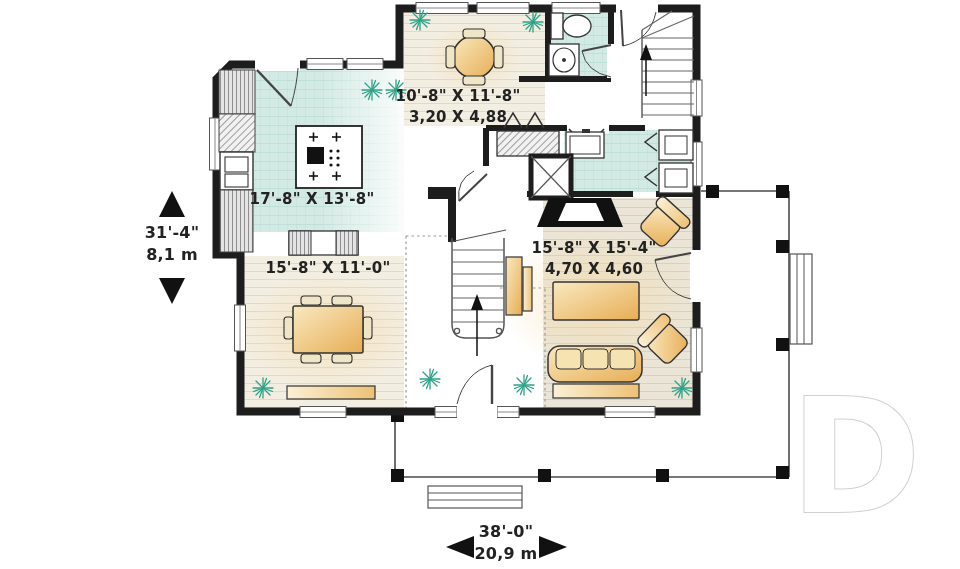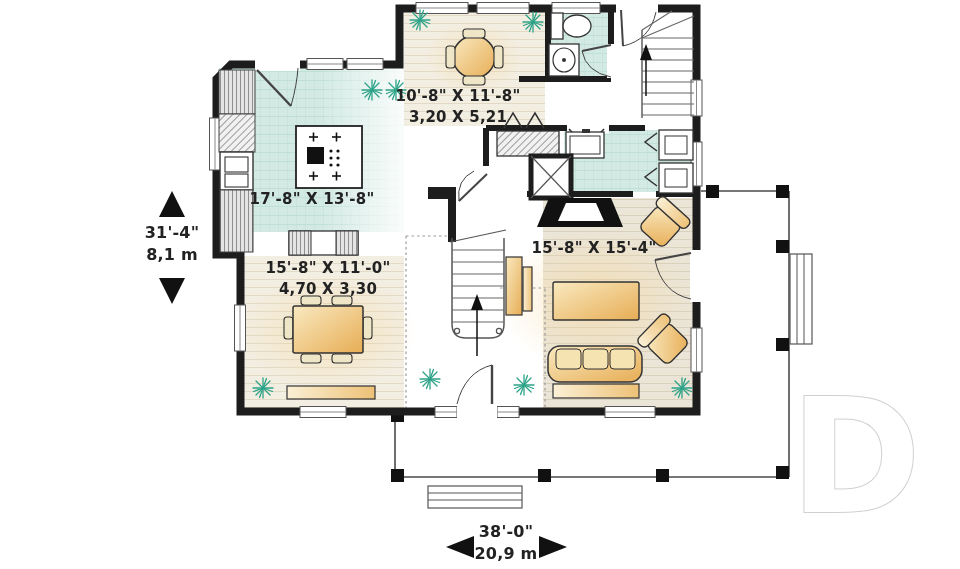--- a/index.html
+++ b/index.html
@@ -394,31 +394,31 @@
     <polygon points="172,304 159,278 185,278"></polygon>
     <polygon points="446,547 474,536 474,558"></polygon>
     <polygon points="567,547 539,536 539,558"></polygon>
   </g>
 
   <text x="790" y="512" font-family="DejaVu Sans, sans-serif" font-size="158" font-weight="bold" fill="#ffffff" stroke="#d0d0d0" stroke-width="2" paint-order="stroke">D</text>
 </svg>
 
 <div class="dim room" style="left:458px;top:86px">
   <span>10'-8" X 11'-8"</span>
-  <span>3,20 X 5,21</span>
+  <span>3,20 X 4,88</span>
 </div>
 <div class="dim room" style="left:312px;top:189px">
   <span>17'-8" X 13'-8"</span>
 </div>
 <div class="dim room" style="left:328px;top:258px">
   <span>15'-8" X 11'-0"</span>
-  <span>4,70 X 3,30</span>
 </div>
 <div class="dim room" style="left:594px;top:238px">
   <span>15'-8" X 15'-4"</span>
+  <span>4,70 X 4,60</span>
 </div>
 <div class="dim overall" style="left:172px;top:222px">
   <span>31'-4"</span>
   <span>8,1 m</span>
 </div>
 <div class="dim overall" style="left:506px;top:521px">
   <span>38'-0"</span>
   <span>20,9 m</span>
 </div>
 

